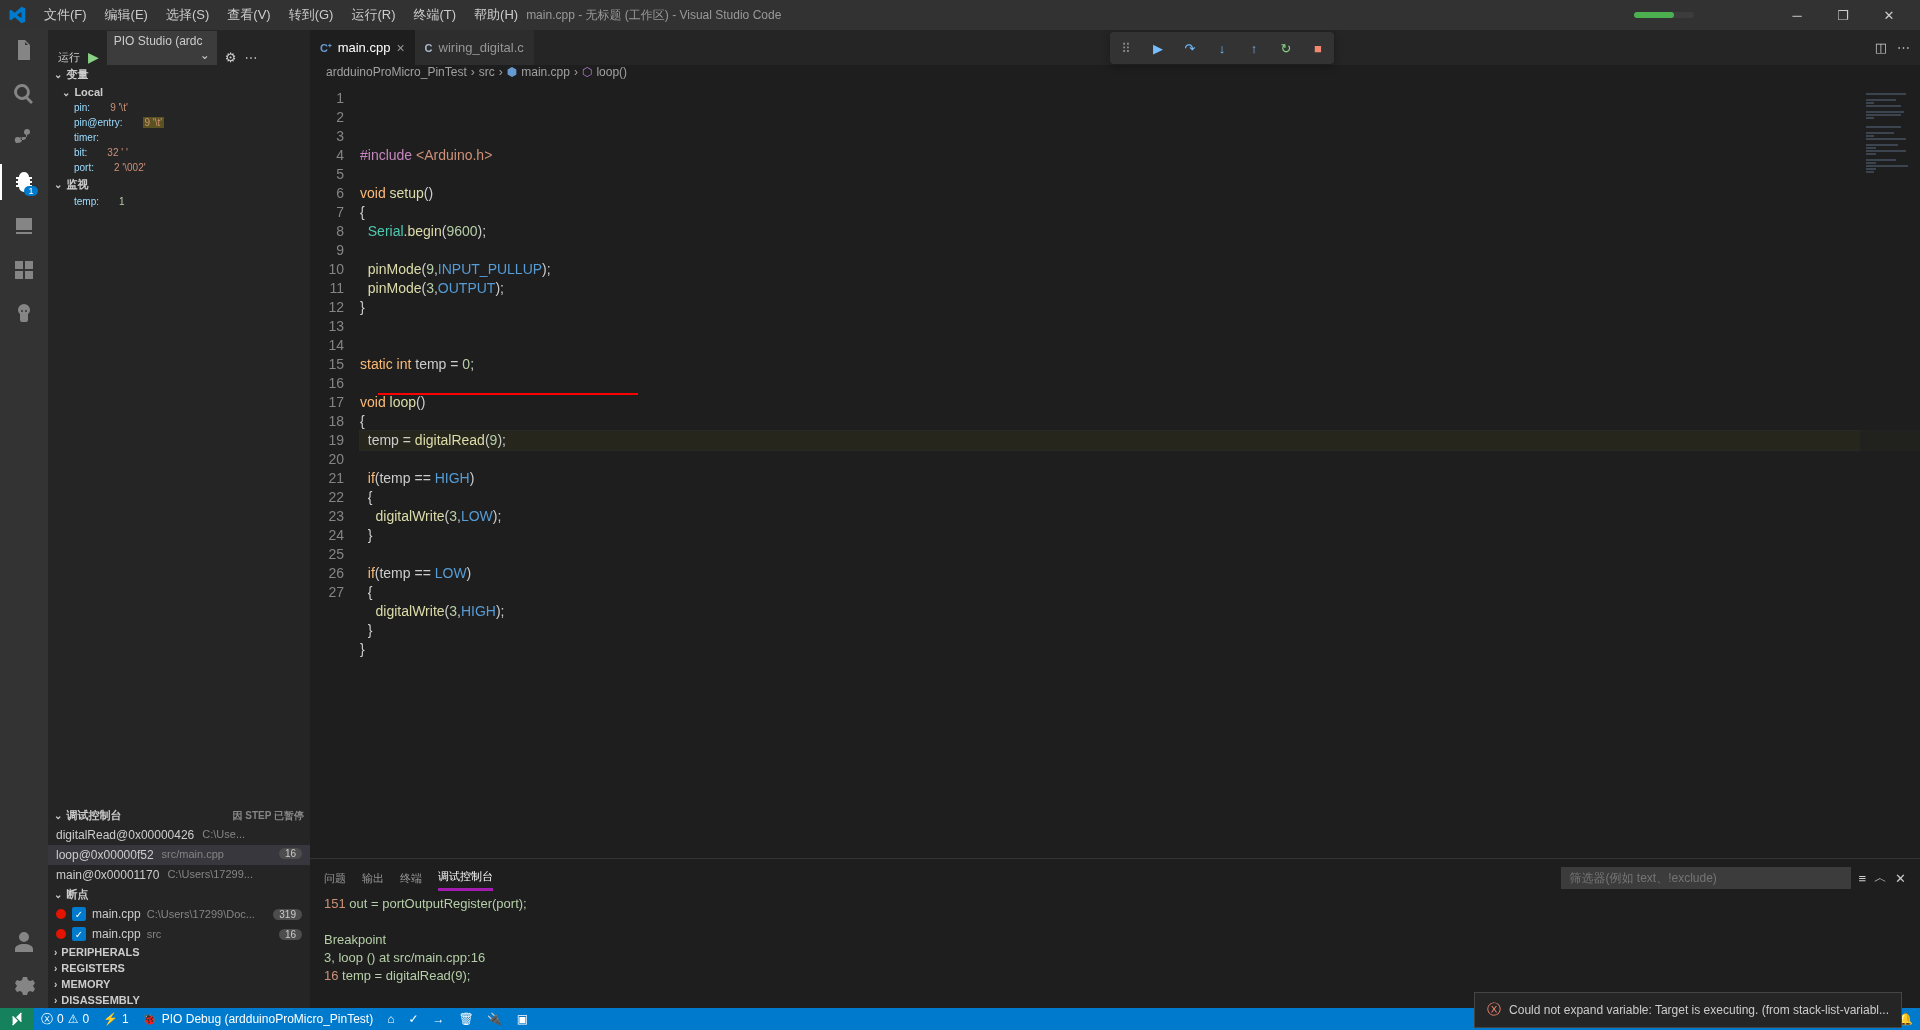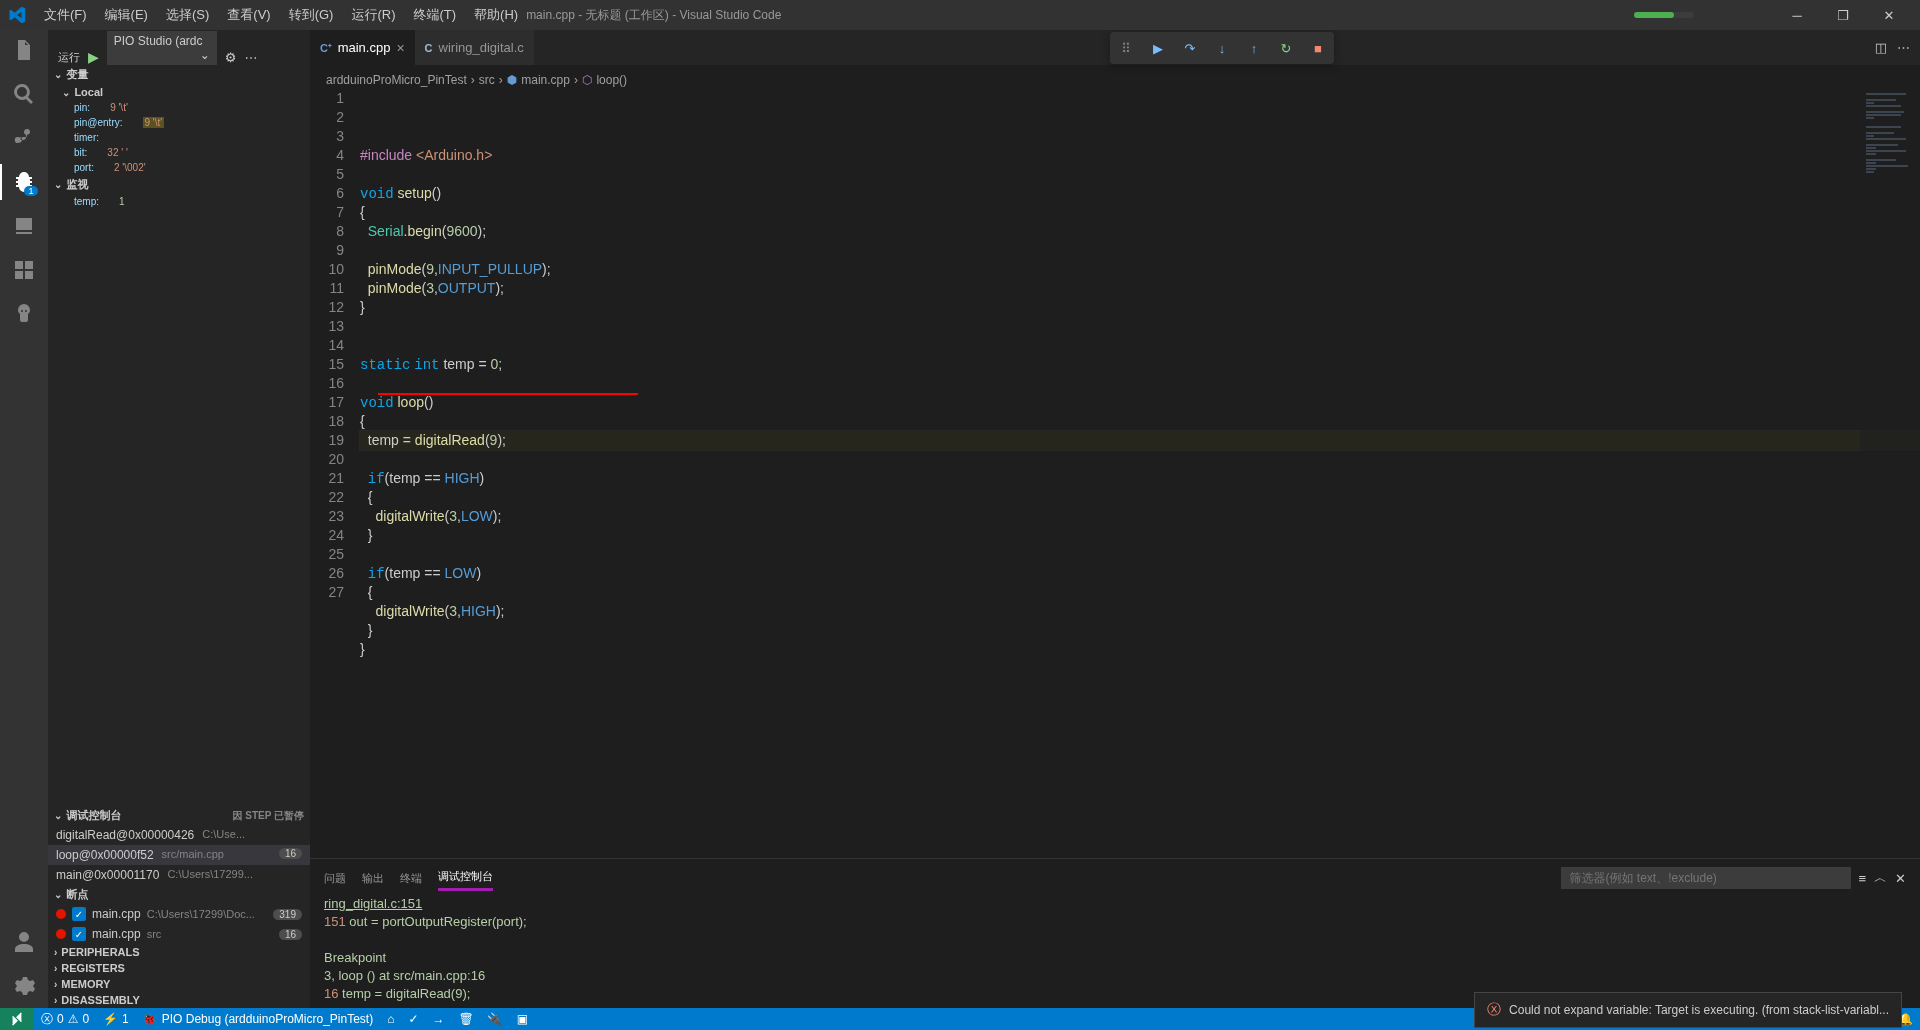--- a/index.html
+++ b/index.html
@@ -44,29 +44,29 @@
 .editor-area { flex:1; display:flex; flex-direction:column; background:#1e1e1e; overflow:hidden; }
 .tabs-row { display:flex; background:#252526; height:35px; align-items:center; position:relative; }
 .tab { height:35px; display:flex; align-items:center; padding:0 10px; gap:6px; background:#2d2d2d; color:#969696; cursor:pointer; }
 .tab.active { background:#1e1e1e; color:#fff; }
 .tab-close { color:#969696; font-size:14px; }
 .debug-toolbar { position:absolute; left:800px; top:2px; background:#333333; border-radius:4px; display:flex; align-items:center; padding:2px; gap:4px; box-shadow:0 2px 8px rgba(0,0,0,.3); }
 .debug-btn { width:28px; height:28px; display:flex; align-items:center; justify-content:center; border-radius:3px; color:#75beff; cursor:pointer; }
 .debug-btn.stop { color:#f48771; }
 .debug-btn.grip { color:#858585; cursor:grab; }
 .tabs-actions { margin-left:auto; display:flex; gap:10px; padding-right:10px; }
-.breadcrumb { height:22px; display:flex; align-items:flex-end; padding:0 16px; color:#a0a0a0; font-size:12px; gap:4px; }
+.breadcrumb { height:22px; display:flex; align-items:flex-start; padding:0 16px; color:#a0a0a0; font-size:12px; gap:4px; }
 .bc-item { display:flex; align-items:center; gap:4px; }
 .code-area { flex:1; display:flex; overflow:hidden; position:relative; }
 .gutter { width:50px; text-align:right; padding-right:16px; color:#858585; font-family:Consolas,monospace; font-size:14px; line-height:19px; padding-top:2px; }
 .gutter-line { height:19px; position:relative; }
 .code-content { flex:1; font-family:Consolas,monospace; font-size:14px; line-height:19px; padding-top:2px; white-space:pre; position:relative; }
 .code-line { height:19px; }
 .current-line { background:rgba(255,255,0,0.04); outline:1px solid #282828; }
-.kw { color:#0ea5e9;font-family:Liberation Mono, monospace; }
+.kw { color:#fdba74; }
 .fn { color:#dcdcaa; }
 .cls { color:#4ec9b0; }
 .num { color:#b5cea8; }
 .const { color:#569cd6; }
 .str { color:#ce9178; }
 .pp { color:#c586c0; }
 .redline { position:absolute; left:18px; top:calc(16*19px + 2px); width:260px; height:2px; background:#ff0000; }
 .minimap { position:absolute; right:0; top:0; width:60px; height:100%; background:#1e1e1e; opacity:0.6; }
 .minimap-content { margin:6px; }
 .mini-line { height:2px; margin-bottom:1px; background:#506070; }
@@ -402,21 +402,20 @@
           <div class="panel-tab">终端</div>
           <div class="panel-tab active">调试控制台</div>
           <div class="panel-actions">
           <input class="filter-input" placeholder="筛选器(例如 text、!exclude)" style="">
           <span style="color:#ccc">≡</span>
           <span style="color:#ccc">︿</span>
           <span style="color:#ccc">✕</span>
         </div>
       </div>
       <div class="panel-content" id="panel-content">
-          <div><span class="link">ring_digital.c:151</span></div>
           <div><span class="lineno">151</span>             out = portOutputRegister(port);</div>
           <div>&nbsp;</div>
           <div>Breakpoint</div>
           <div>3, loop () at src/main.cpp:16</div>
           <div><span class="lineno">16</span>         temp = digitalRead(9);</div>
         </div>
       <div class="error-toast">
         <span class="error-icon">ⓧ</span>
         <span>Could not expand variable: Target is executing. (from stack-list-variabl...</span>
       </div>

